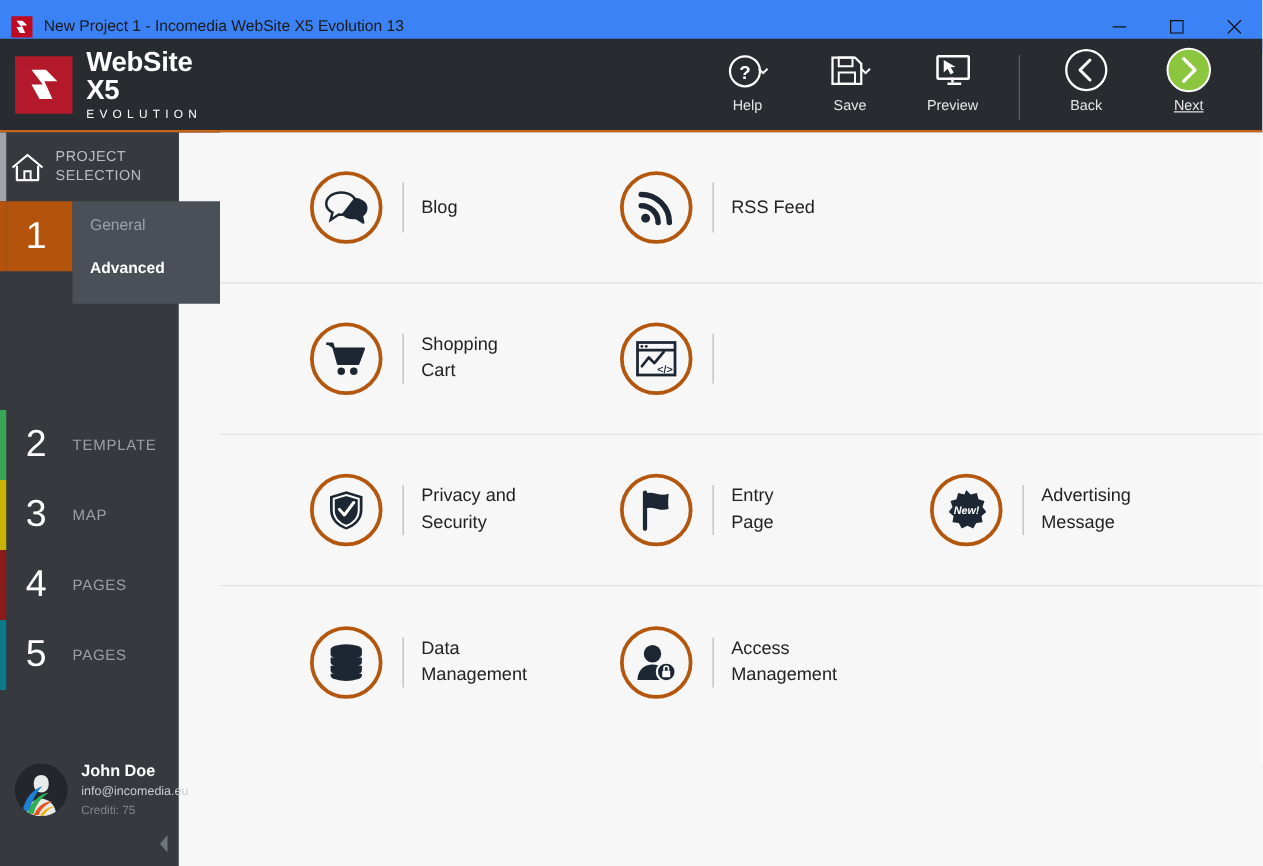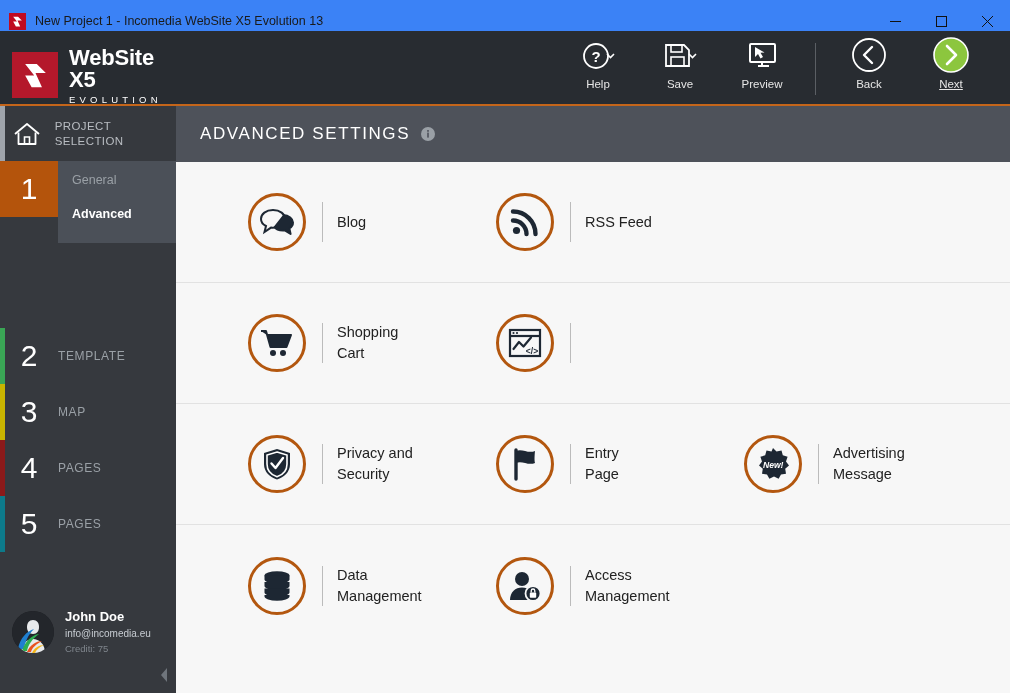--- a/index.html
+++ b/index.html
@@ -27,21 +27,21 @@
   .tb-btns { margin-left: auto; display: flex; height: 31px; }
   .tb-btn {
     width: 46px; height: 31px; display: flex; align-items: center;
     justify-content: center; color: #111;
   }
 
   
   .appheader {
     position: absolute; top: 31px; left: 0; width: 1010px; height: 75px;
     background: #282c31; border-bottom: 2px solid #c4651a;
-    display: flex; align-items: flex-end;
+    display: flex; align-items: center;
   }
   .brand { display: flex; align-items: center; padding-left: 12px; width: 176px; }
   .brand-mark {
     width: 46px; height: 46px; background: #b4182b; margin-right: 11px;
     display: flex; align-items: center; justify-content: center; flex: 0 0 auto;
   }
   .brand-text { color: #fff; line-height: 1; }
   .brand-top { font-size: 22px; font-weight: bold; letter-spacing: -0.2px; }
   .brand-sub { font-size: 9.5px; letter-spacing: 4.2px; margin-top: 4px; }
 
@@ -50,21 +50,21 @@
     display: flex; flex-direction: column; align-items: center;
     width: 82px; color: #e8e8e8; cursor: pointer; position: relative;
   }
   .tool-ico { height: 38px; display: flex; align-items: center; justify-content: center; }
   .tool-lbl { font-size: 11.5px; margin-top: 3px; color: #e6e6e6; }
   .tool-lbl.underline { text-decoration: underline; }
   .tool-sep { width: 1px; height: 52px; background: #5b5f64; margin: 6px 12px 0 12px; }
 
   
   .sidebar {
-    position: absolute; top: 106px; left: 0; width: 176px; height: 587px;
+    position: absolute; top: 106px; left: 0; width: 143px; height: 587px;
     background: #36393e;
   }
   .side-home {
     position: relative; height: 55px; display: flex; align-items: center;
     background: #36393e;
   }
   .side-home .stripe {
     position: absolute; left: 0; top: 0; width: 5px; height: 100%; background: #9fa4ab;
   }
   .home-ico { width: 58px; display: flex; align-items: center; justify-content: center; }
@@ -325,30 +325,20 @@
 
     <div class="collapse">
       <svg width="8" height="14" viewBox="0 0 8 14">
           <path d="M7 0 L1 7 L7 14 Z" fill="#6f757c"></path>
         </svg>
     </div>
   </div>
 
   <div class="content">
 
-    <div class="content-head">
-      <div class="content-title">ADVANCED SETTINGS</div>
-      <div class="info-ico">
-        <svg width="14" height="14" viewBox="0 0 14 14">
-          <circle cx="7" cy="7" r="7" fill="#9aa0a6"></circle>
-          <rect x="6.2" y="5.6" width="1.6" height="5" fill="#4e525a"></rect>
-          <rect x="6.2" y="3" width="1.6" height="1.8" fill="#4e525a"></rect>
-        </svg>
-      </div>
-    </div>
 
     <div class="grid-row">
       <div class="tile">
         <div class="tile-circle">
           <svg width="36" height="32" viewBox="0 0 36 32">
             <path d="M14 4 C7 4 2 8 2 13 C2 16 4 18.5 7 20 L5.5 26 L12 21.6 C12.6 21.7 13.3 21.8 14 21.8 C21 21.8 26 17.9 26 13 C26 8 21 4 14 4 Z" fill="none" stroke="#1d2733" stroke-width="2"></path>
             <path d="M24 9 C30 9.4 34 12.6 34 16.6 C34 19 32.6 21.2 30.4 22.5 L31.6 28 L25.8 24.3 C25.2 24.4 24.6 24.4 24 24.4 C20 24.4 16.6 22.9 15 20.6" fill="#1d2733" stroke="#1d2733" stroke-width="2" stroke-linejoin="round"></path>
           </svg>
         </div>
         <div class="tile-bar"></div>

